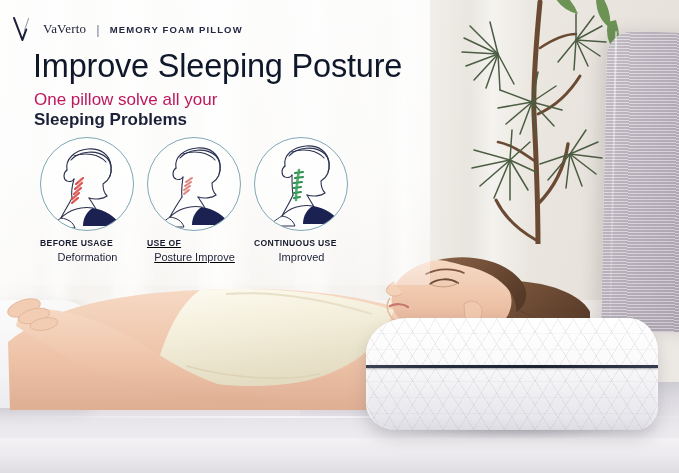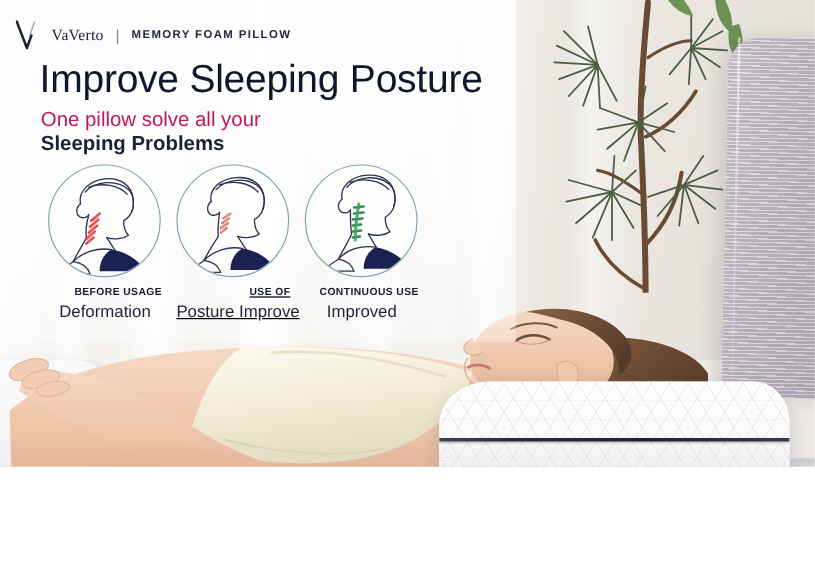--- a/index.html
+++ b/index.html
@@ -1,19 +1,19 @@
 <!DOCTYPE html>
 <html><head>
 <meta charset="utf-8">
 <style>
   html,body{margin:0;padding:0;background:#fff;}
   body{font-family:"Liberation Sans",sans-serif;}
 
   #stage{
-    position:relative;width:679px;height:389px;overflow:hidden;
+    position:relative;width:679px;height:473px;overflow:hidden;
     background:#f4f2ef;
   }
 
   
   .bg-wall{
     position:absolute;left:0;top:0;width:679px;height:473px;
     background:
       linear-gradient(90deg,
         #f6f4f1 0%, #fbfaf8 6%, #f2efeb 11%, #fcfbf9 17%,
         #f3f0ec 23%, #fdfcfa 30%, #f4f1ed 37%, #fbf9f7 44%,
@@ -160,25 +160,25 @@
   .step{position:absolute;top:0;width:95px;}
   .step:nth-child(1){left:0;}
   .step:nth-child(2){left:107px;text-decoration:underline;}
   .step:nth-child(3){left:214px;}
   .circle{
     width:92px;height:92px;border-radius:50%;
     border:1px solid #7fa8b4;background:rgba(255,255,255,.55);
     position:relative;overflow:hidden;
   }
   .step-cap{
-    margin-top:7px;text-align:right;font-size:8.6px;font-weight:700;
+    margin-top:7px;text-align:left;font-size:8.6px;font-weight:700;
     letter-spacing:.35px;color:#161a2e;line-height:1.25;white-space:nowrap;
   }
   .step-sub{
-    text-align:center;font-size:14px;color:#1d2238;line-height:1.3;
+    text-align:center;font-size:11px;color:#1d2238;line-height:1.3;
     margin-top:1px;white-space:nowrap;
   }
   .c2 .step-cap, .c3 .step-cap{}
   svg{display:block;}
 </style>
 </head>
 <body>
 
 <div id="stage">
 

